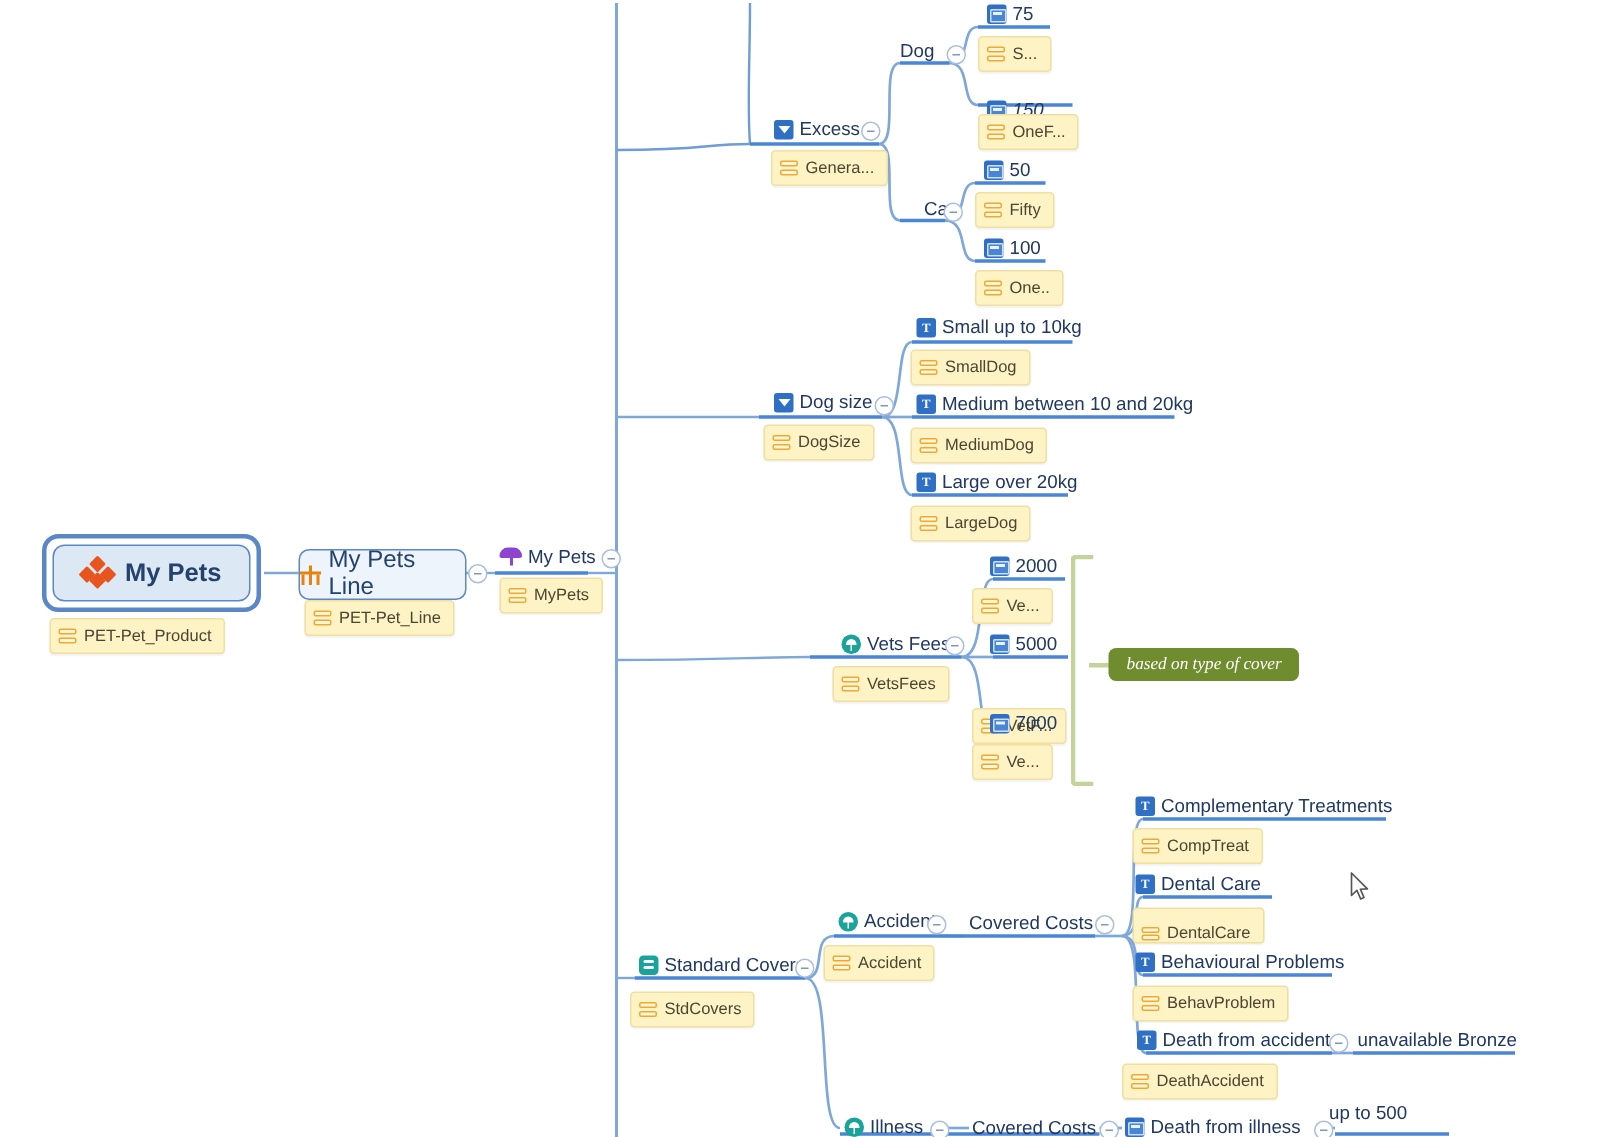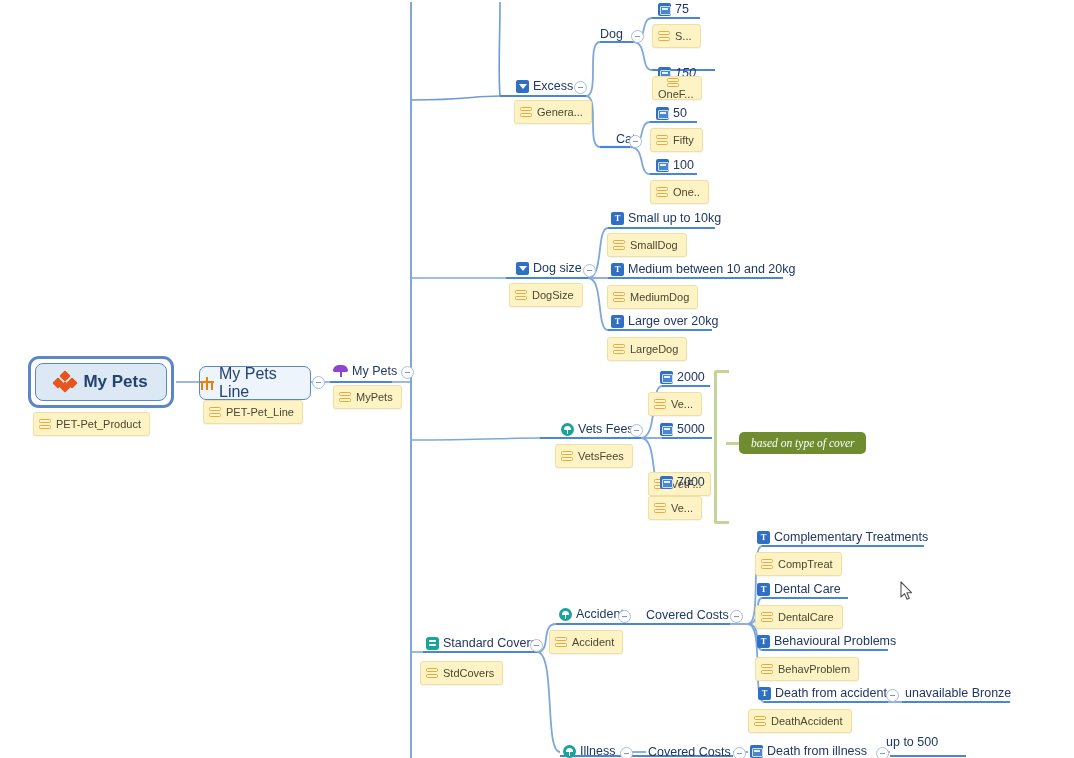--- a/index.html
+++ b/index.html
@@ -236,21 +236,21 @@
     <span class="lbl">75</span>
   </div>
   <div class="tag" style="left:652px;top:24px;">
     <span class="tic"></span>
     <span>S...</span>
   </div>
   <div class="node" style="left:658px;top:67px;font-style:italic;">
     <span class="ic numico"></span>
     <span class="lbl">150</span>
   </div>
-  <div class="tag" style="left:652px;top:76px;flex-direction:column;">
+  <div class="tag" style="left:652px;top:76px;">
     <span class="tic"></span>
     <span>OneF...</span>
   </div>
 
   <div class="node" style="left:616px;top:133px;align-items:center;">
     <span class="lbl" style="padding-left:0">Cat</span>
   </div>
   <div class="collapse" style="left:629px;top:135px;"></div>
   <div class="node" style="left:656px;top:107px;">
     <span class="ic numico"></span>
@@ -391,21 +391,21 @@
     <span class="tic"></span>
     <span>CompTreat</span>
   </div>
 
   <div class="node" style="left:757px;top:583px;">
     <span class="ic ic-sq">
         <span class="t">T</span>
       </span>
     <span class="lbl">Dental Care</span>
   </div>
-  <div class="tag" style="left:755px;top:605px;">
+  <div class="tag" style="left:755px;top:605px;align-items:flex-end;">
     <span class="tic"></span>
     <span>DentalCare</span>
   </div>
 
   <div class="node" style="left:757px;top:635px;">
     <span class="ic ic-sq">
         <span class="t">T</span>
       </span>
     <span class="lbl">Behavioural Problems</span>
   </div>

